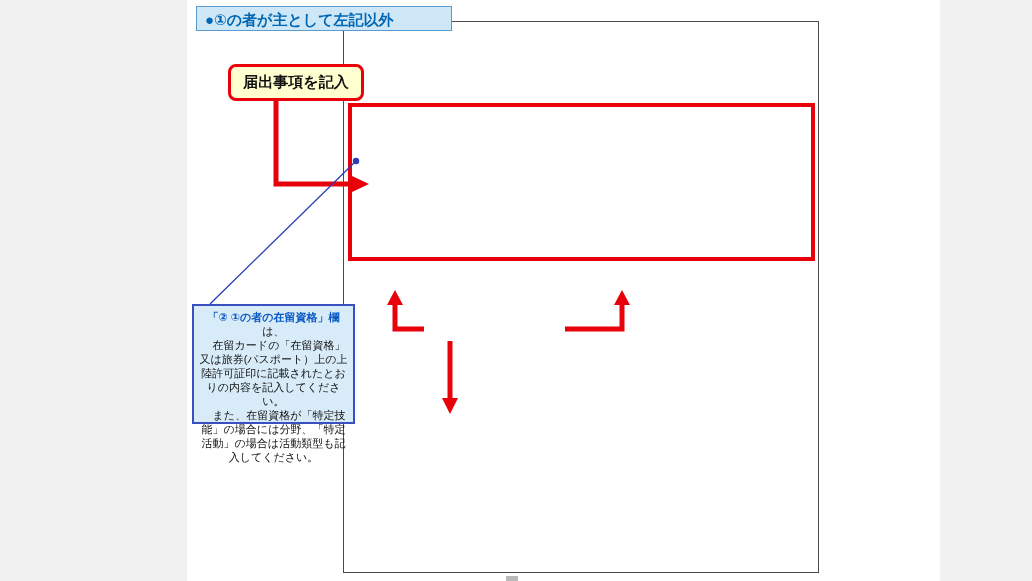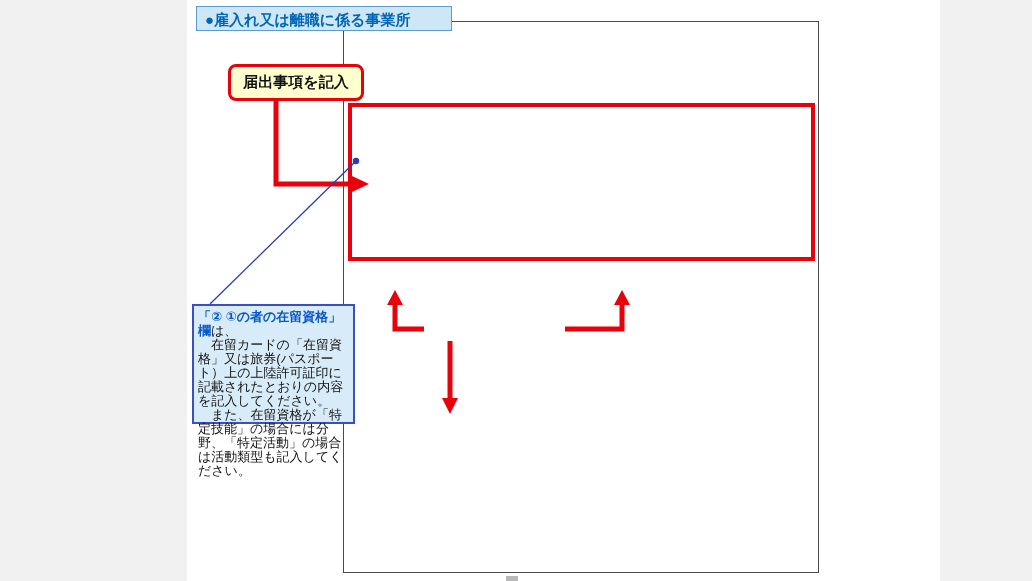--- a/index.html
+++ b/index.html
@@ -26,22 +26,22 @@
         justify-content:center;font-size:7px;background:#fff;}
   .page{position:absolute;left:187px;top:0;width:753px;height:581px;background:#ffffff;}
   #title-box{position:absolute;left:196px;top:6px;width:256px;height:25px;background:#cde7f6;
              border:1px solid #5b9bd0;color:#0066b3;font-weight:bold;font-size:15px;
              line-height:25px;padding-left:8px;box-sizing:border-box;z-index:4;white-space:nowrap;}
   #form-sheet{position:absolute;left:343px;top:21px;width:476px;height:552px;
               border:1px solid #4a4a4a;background:#fff;box-sizing:border-box;z-index:1;}
   #red-box{position:absolute;left:348px;top:103px;width:467px;height:158px;
            border:4px solid #e8000a;box-sizing:border-box;z-index:3;}
   #note-box{position:absolute;left:192px;top:304px;width:163px;height:120px;background:#d8ebf8;
-            border:2px solid #3b50c0;box-sizing:border-box;padding:4px 4px;font-size:13px;
-            line-height:14px;z-index:7;color:#111;}
+            border:2px solid #3b50c0;box-sizing:border-box;padding:4px 4px;font-size:11px;
+            line-height:14px;z-index:7;color:#111;text-align:center;}
   #note-box .lead{color:#0a58c4;font-weight:bold;}
   #arrows{position:absolute;left:0;top:0;width:1032px;height:581px;z-index:5;pointer-events:none;}
 </style>
 </head>
 <body>
 
 <div id="stage">
 
   <div class="page"></div>
 
@@ -213,15 +213,15 @@
   </svg>
 
   <div class="callout" style="left:228px;top:64px;width:130px;height:31px;">届出事項を記入</div>
 
   <div id="note-box">
     <span class="lead">「② ①の者の在留資格」欄</span><span>は、</span>
     <div style="white-space:pre-line;">　在留カードの「在留資格」又は旅券(パスポート）上の上陸許可証印に記載されたとおりの内容を記入してください。</div>
     <div style="white-space:pre-line;">　また、在留資格が「特定技能」の場合には分野、「特定活動」の場合は活動類型も記入してください。</div>
   </div>
 
-  <div id="title-box">●雇入れ又は離職に係る事業所</div>
+  <div id="title-box">●①の者が主として左記以外</div>
 
 </div>
 
 </body></html>

